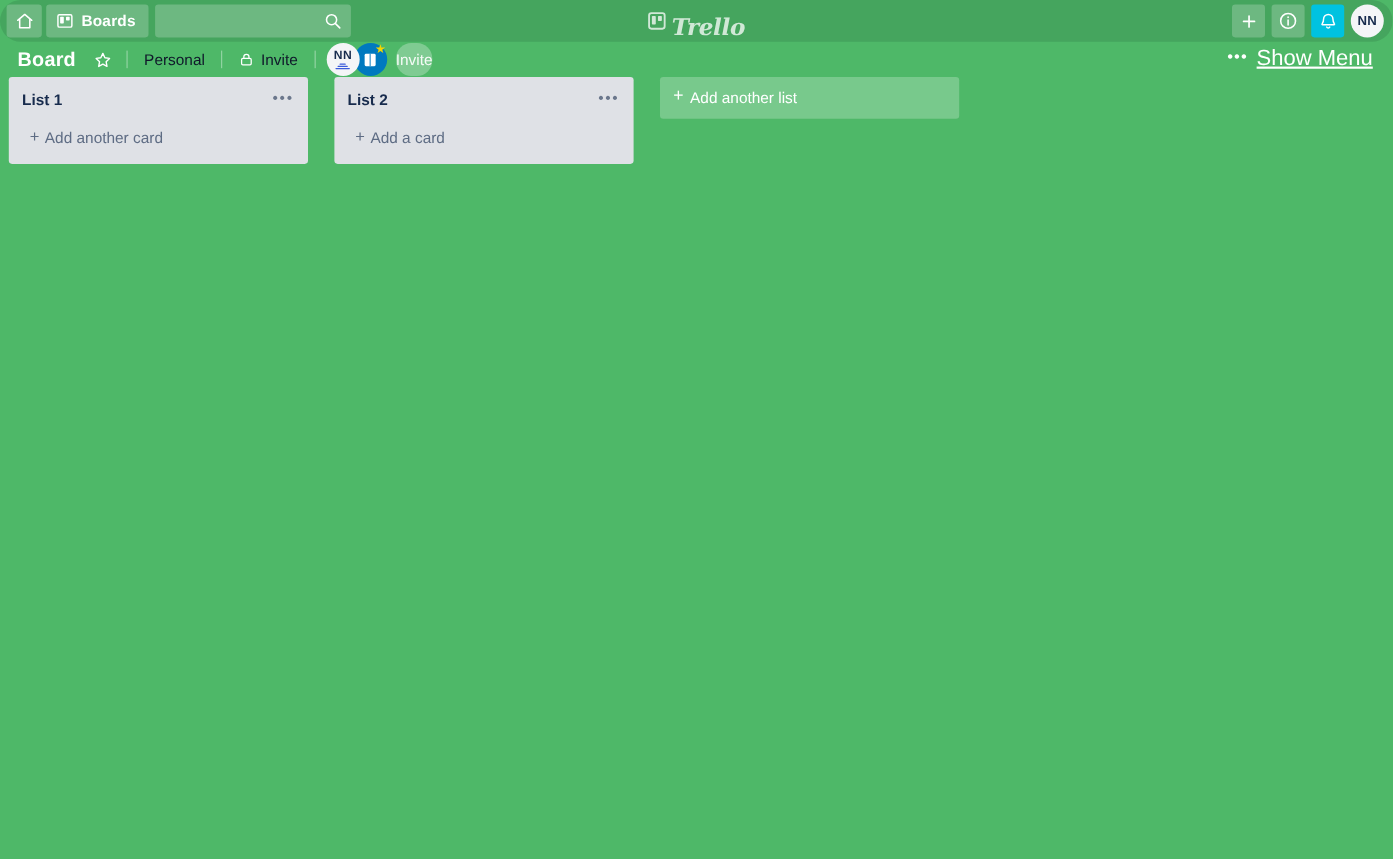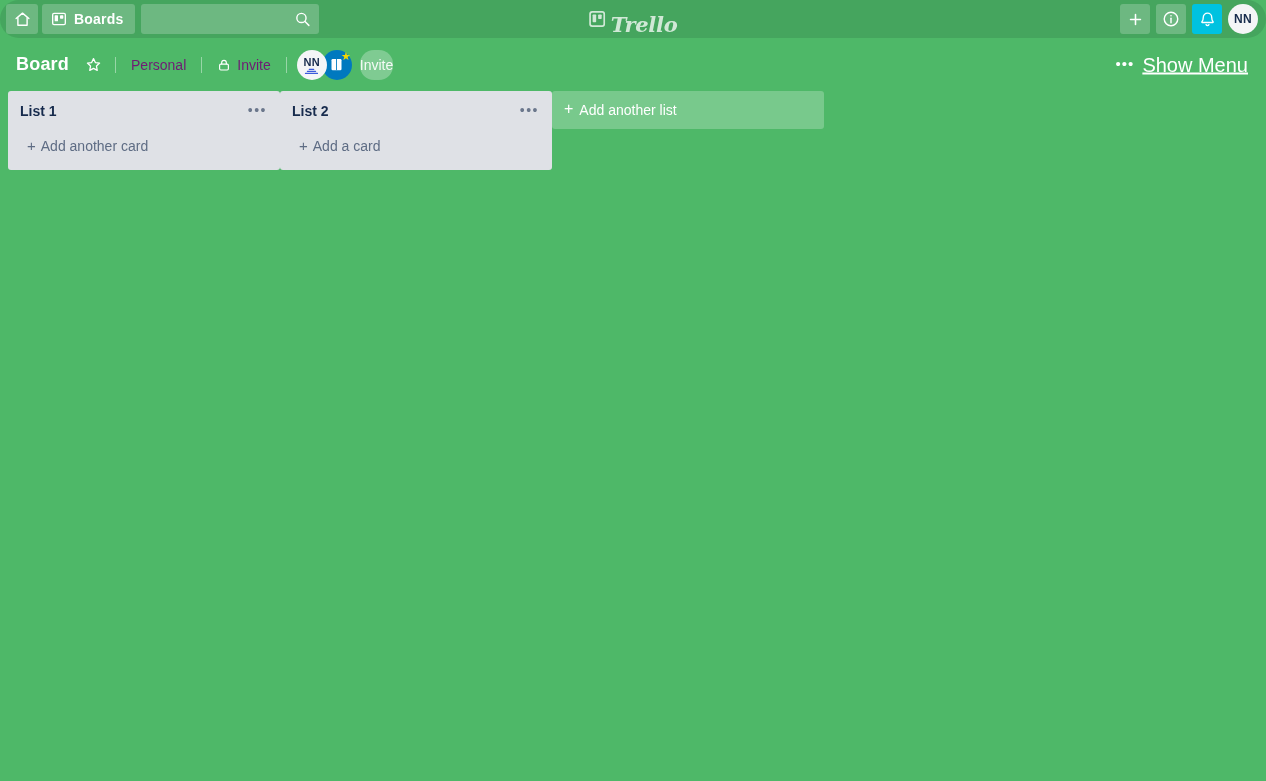--- a/index.html
+++ b/index.html
@@ -128,41 +128,41 @@
     color: #172B4D;
     display: flex; align-items: center; justify-content: center;
     font-size: 12px; font-weight: bold;
     letter-spacing: .3px;
     cursor: pointer;
   }
 
   
   .boardbar {
     position: relative;
-    height: 53px;
+    height: 32px;
     display: flex;
     align-items: center;
     padding: 0 8px 0 16px;
     gap: 0;
   }
 
   .bb-title {
     color: #fff;
     font-size: 18px;
     font-weight: bold;
     letter-spacing: .2px;
     padding: 5px 8px 5px 0;
     cursor: pointer;
   }
 
   .bb-item {
     display: flex;
     align-items: center;
     gap: 6px;
-    color: #701a75;
+    color: #0f172a;
     font-size: 14px;
     padding: 6px 10px;
     border-radius: 3px;
     cursor: pointer;
     white-space: nowrap;
     text-align: center;
   }
   .bb-star { padding: 6px 8px; }
 
   .bb-divider {
@@ -254,21 +254,21 @@
     color: #fff;
     font-size: 20px;
     text-decoration: underline;
   }
 
   
   .canvas {
     display: flex;
     align-items: flex-start;
     padding: 0 8px;
-    gap: 0;
+    gap: 24px;
     height: 695px;
   }
 
   .list {
     width: 272px;
     flex: none;
     background: #DFE1E6;
     border-radius: 3px;
     padding: 0 0 8px 0;
     max-height: 100%;

